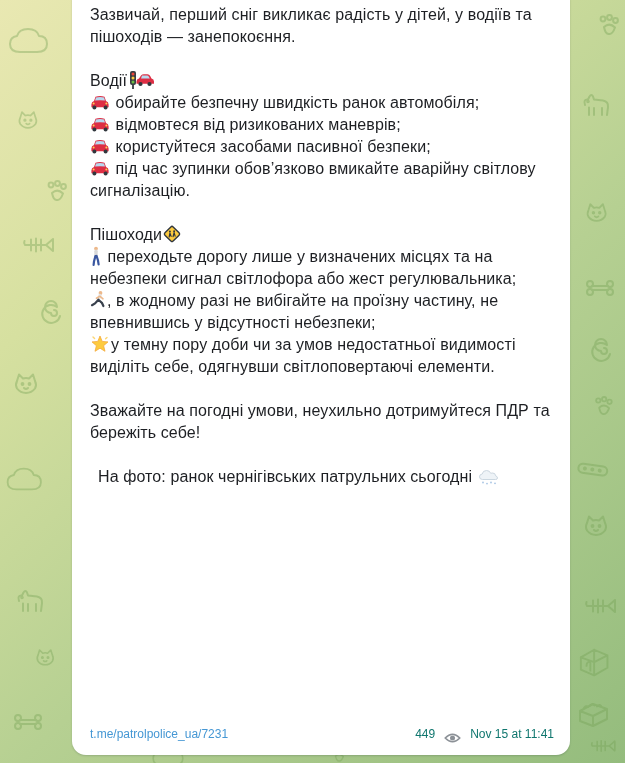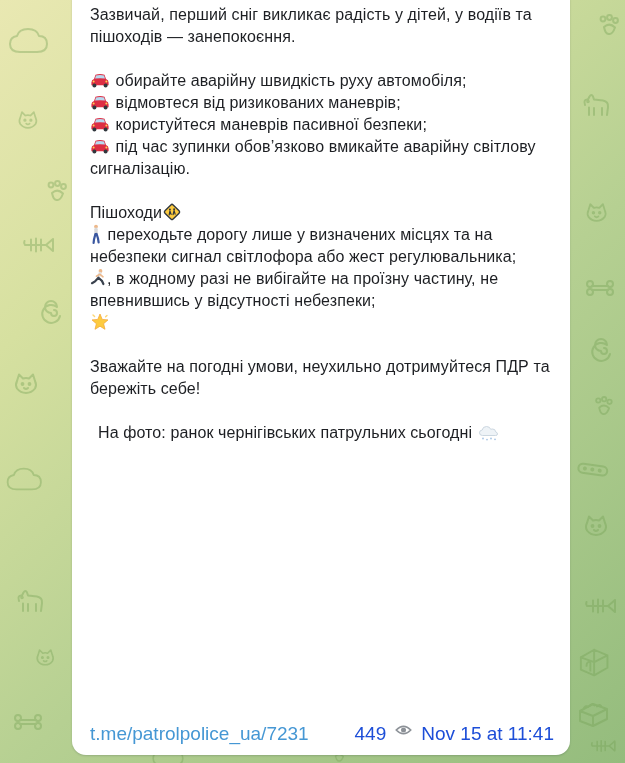--- a/index.html
+++ b/index.html
@@ -22,24 +22,24 @@
   .group{margin:0 0 22px 0;}
   .line{margin:0;}
   .caption-row{margin:8px;}
   .emoji{display:inline-block;vertical-align:-4px;line-height:0;}
   .emoji.tight{margin-right:-4px;}
   .emoji.lead{margin-right:1px;}
   .caption-cloud{margin-left:5px;vertical-align:-5px;}
   .footer{
     position:absolute;left:18px;right:16px;bottom:11px;
     display:flex;justify-content:space-between;align-items:center;
-    font-size:19px;line-height:20px;
+    font-size:12px;line-height:20px;
   }
   .post-link{color:#4597d4;text-decoration:none;}
-  .meta{display:flex;align-items:flex-start;gap:9px;color:#1d4ed8;}
+  .meta{display:flex;align-items:flex-end;gap:9px;color:#0f766e;}
   .meta .eye{display:inline-block;line-height:0;}
 </style>
 </head>
 <body>
 
 <div class="stage">
 
   <svg class="doodles" width="625" height="763" viewBox="0 0 625 763">
     <defs>
       <g id="d-cloud">
@@ -117,44 +117,56 @@
     </g>
   </svg>
 
   <div class="bubble">
     <div class="content">
 
       <p class="block">Зазвичай, перший сніг викликає радість у дітей, у водіїв та пішоходів — занепокоєння.</p>
 
 
       <div class="group">
-        <div class="line"><span class="emoji lead"><svg width="20" height="20" viewBox="0 0 20 20">
-                <path d="M4 9 L5.5 4.8 Q10 3.2 14.5 4.8 L16 9 Q18.6 9.8 18.6 12.5 L18.6 15.2 L1.4 15.2 L1.4 12.5 Q1.4 9.8 4 9 Z" fill="#dd2e44"></path>
-                <path d="M6 5.6 Q10 4.6 14 5.6 L15 8.6 Q10 7.9 5 8.6 Z" fill="#b8d9ef"></path>
-                <circle cx="4.4" cy="15.4" r="2" fill="#31373d"></circle>
-                <circle cx="15.6" cy="15.4" r="2" fill="#31373d"></circle>
-                <circle cx="3.6" cy="11.4" r="1" fill="#ffd34f"></circle>
-                <circle cx="16.4" cy="11.4" r="1" fill="#ffd34f"></circle>
-              </svg></span><span> обирайте аварійну швидкість руху автомобіля;</span></div>
+        <div class="line"><span>Водії</span><span class="emoji tight"><svg width="12" height="20" viewBox="0 0 12 20">
+                <rect x="3" y="1" width="6" height="14" rx="2" fill="#3b4045"></rect>
+                <circle cx="6" cy="4" r="1.5" fill="#ef4539"></circle>
+                <circle cx="6" cy="8" r="1.5" fill="#fdcb3f"></circle>
+                <circle cx="6" cy="12" r="1.5" fill="#6cbe45"></circle>
+                <rect x="5" y="15" width="2" height="4" fill="#4a4f54"></rect>
+              </svg></span><span class="emoji"><svg width="20" height="20" viewBox="0 0 20 20">
+                <path d="M1.5 11.5 Q1.5 9 4 8.6 L6 5.4 Q7 4.2 9 4.2 L12.5 4.2 Q14.3 4.2 15.2 6 L16.5 8.6 Q19 9 19 11.5 L19 13.8 L1.5 13.8 Z" fill="#dd2e44"></path>
+                <path d="M7 5.6 L12 5.6 Q13.4 5.6 14 7 L14.8 8.4 L6 8.4 Z" fill="#b8d9ef"></path>
+                <circle cx="5.5" cy="14" r="2.1" fill="#31373d"></circle>
+                <circle cx="14.5" cy="14" r="2.1" fill="#31373d"></circle>
+              </svg></span></div>
+        <div class="line"><span class="emoji lead"><svg width="20" height="20" viewBox="0 0 20 20">
+                <path d="M4 9 L5.5 4.8 Q10 3.2 14.5 4.8 L16 9 Q18.6 9.8 18.6 12.5 L18.6 15.2 L1.4 15.2 L1.4 12.5 Q1.4 9.8 4 9 Z" fill="#dd2e44"></path>
+                <path d="M6 5.6 Q10 4.6 14 5.6 L15 8.6 Q10 7.9 5 8.6 Z" fill="#b8d9ef"></path>
+                <circle cx="4.4" cy="15.4" r="2" fill="#31373d"></circle>
+                <circle cx="15.6" cy="15.4" r="2" fill="#31373d"></circle>
+                <circle cx="3.6" cy="11.4" r="1" fill="#ffd34f"></circle>
+                <circle cx="16.4" cy="11.4" r="1" fill="#ffd34f"></circle>
+              </svg></span><span> обирайте безпечну швидкість ранок автомобіля;</span></div>
         <div class="line"><span class="emoji lead"><svg width="20" height="20" viewBox="0 0 20 20">
                 <path d="M4 9 L5.5 4.8 Q10 3.2 14.5 4.8 L16 9 Q18.6 9.8 18.6 12.5 L18.6 15.2 L1.4 15.2 L1.4 12.5 Q1.4 9.8 4 9 Z" fill="#dd2e44"></path>
                 <path d="M6 5.6 Q10 4.6 14 5.6 L15 8.6 Q10 7.9 5 8.6 Z" fill="#b8d9ef"></path>
                 <circle cx="4.4" cy="15.4" r="2" fill="#31373d"></circle>
                 <circle cx="15.6" cy="15.4" r="2" fill="#31373d"></circle>
                 <circle cx="3.6" cy="11.4" r="1" fill="#ffd34f"></circle>
                 <circle cx="16.4" cy="11.4" r="1" fill="#ffd34f"></circle>
               </svg></span><span> відмовтеся від ризикованих маневрів;</span></div>
         <div class="line"><span class="emoji lead"><svg width="20" height="20" viewBox="0 0 20 20">
                 <path d="M4 9 L5.5 4.8 Q10 3.2 14.5 4.8 L16 9 Q18.6 9.8 18.6 12.5 L18.6 15.2 L1.4 15.2 L1.4 12.5 Q1.4 9.8 4 9 Z" fill="#dd2e44"></path>
                 <path d="M6 5.6 Q10 4.6 14 5.6 L15 8.6 Q10 7.9 5 8.6 Z" fill="#b8d9ef"></path>
                 <circle cx="4.4" cy="15.4" r="2" fill="#31373d"></circle>
                 <circle cx="15.6" cy="15.4" r="2" fill="#31373d"></circle>
                 <circle cx="3.6" cy="11.4" r="1" fill="#ffd34f"></circle>
                 <circle cx="16.4" cy="11.4" r="1" fill="#ffd34f"></circle>
-              </svg></span><span> користуйтеся маневрів пасивної безпеки;</span></div>
+              </svg></span><span> користуйтеся засобами пасивної безпеки;</span></div>
         <div class="line"><span class="emoji lead"><svg width="20" height="20" viewBox="0 0 20 20">
                 <path d="M4 9 L5.5 4.8 Q10 3.2 14.5 4.8 L16 9 Q18.6 9.8 18.6 12.5 L18.6 15.2 L1.4 15.2 L1.4 12.5 Q1.4 9.8 4 9 Z" fill="#dd2e44"></path>
                 <path d="M6 5.6 Q10 4.6 14 5.6 L15 8.6 Q10 7.9 5 8.6 Z" fill="#b8d9ef"></path>
                 <circle cx="4.4" cy="15.4" r="2" fill="#31373d"></circle>
                 <circle cx="15.6" cy="15.4" r="2" fill="#31373d"></circle>
                 <circle cx="3.6" cy="11.4" r="1" fill="#ffd34f"></circle>
                 <circle cx="16.4" cy="11.4" r="1" fill="#ffd34f"></circle>
               </svg></span><span> під час зупинки обов’язково вмикайте аварійну світлову сигналізацію.</span></div>
       </div>
 
@@ -172,21 +184,21 @@
               </svg></span><span> переходьте дорогу лише у визначених місцях та на небезпеки сигнал світлофора або жест регулювальника;</span></div>
         <div class="line"><span class="emoji lead"><svg width="16" height="20" viewBox="0 0 16 20">
                 <circle cx="10.5" cy="3" r="1.9" fill="#edb88a"></circle>
                 <path d="M10 5.4 L8.2 10" stroke="#e2e2e2" stroke-width="3.2" stroke-linecap="round"></path>
                 <path d="M9.6 6.4 L6.4 8.2 M10.4 6.6 L13 8.8" stroke="#edb88a" stroke-width="1.6" stroke-linecap="round"></path>
                 <path d="M8.4 9.8 L12 13 L13.4 16 M8.4 9.8 L5 13.4 L2 15.2" stroke="#39414d" stroke-width="2.2" stroke-linecap="round"></path>
               </svg></span><span>, в жодному разі не вибігайте на проїзну частину, не впевнившись у відсутності небезпеки;</span></div>
         <div class="line"><span class="emoji lead"><svg width="20" height="20" viewBox="0 0 20 20">
                 <path d="M10 2 L12.2 7.4 L18 7.9 L13.6 11.7 L15 17.3 L10 14.2 L5 17.3 L6.4 11.7 L2 7.9 L7.8 7.4 Z" fill="#fdcb3f" stroke="#f4a93c" stroke-width="0.8"></path>
                 <path d="M3 3 L4.6 4.6 M17 3.4 L15.6 4.8" stroke="#fdd674" stroke-width="1.4" stroke-linecap="round"></path>
-              </svg></span></div>
+              </svg></span><span>у темну пору доби чи за умов недостатньої видимості виділіть себе, одягнувши світлоповертаючі елементи.</span></div>
       </div>
 
       <p class="block">Зважайте на погодні умови, неухильно дотримуйтеся ПДР та бережіть себе!</p>
 
       <div class="caption-row"><span>На фото: ранок чернігівських патрульних сьогодні</span><span class="emoji caption-cloud"><svg width="22" height="20" viewBox="0 0 22 20">
               <path d="M5.5 12.5 Q2.5 12.5 2.5 9.8 Q2.5 7.2 5.2 7 Q5.8 3.5 9.5 3.5 Q12.8 3.5 13.8 6.4 Q14.6 6 15.6 6 Q18.4 6 18.6 8.8 Q20.5 9.3 20.5 11 Q20.5 12.5 18.5 12.5 Z" fill="#eef3f7" stroke="#c6d3dc" stroke-width="0.9"></path>
               <g fill="#a8c5e4">
                 <circle cx="6" cy="15.5" r="0.9"></circle>
                 <circle cx="10" cy="16.6" r="0.9"></circle>
                 <circle cx="14" cy="15.5" r="0.9"></circle>

